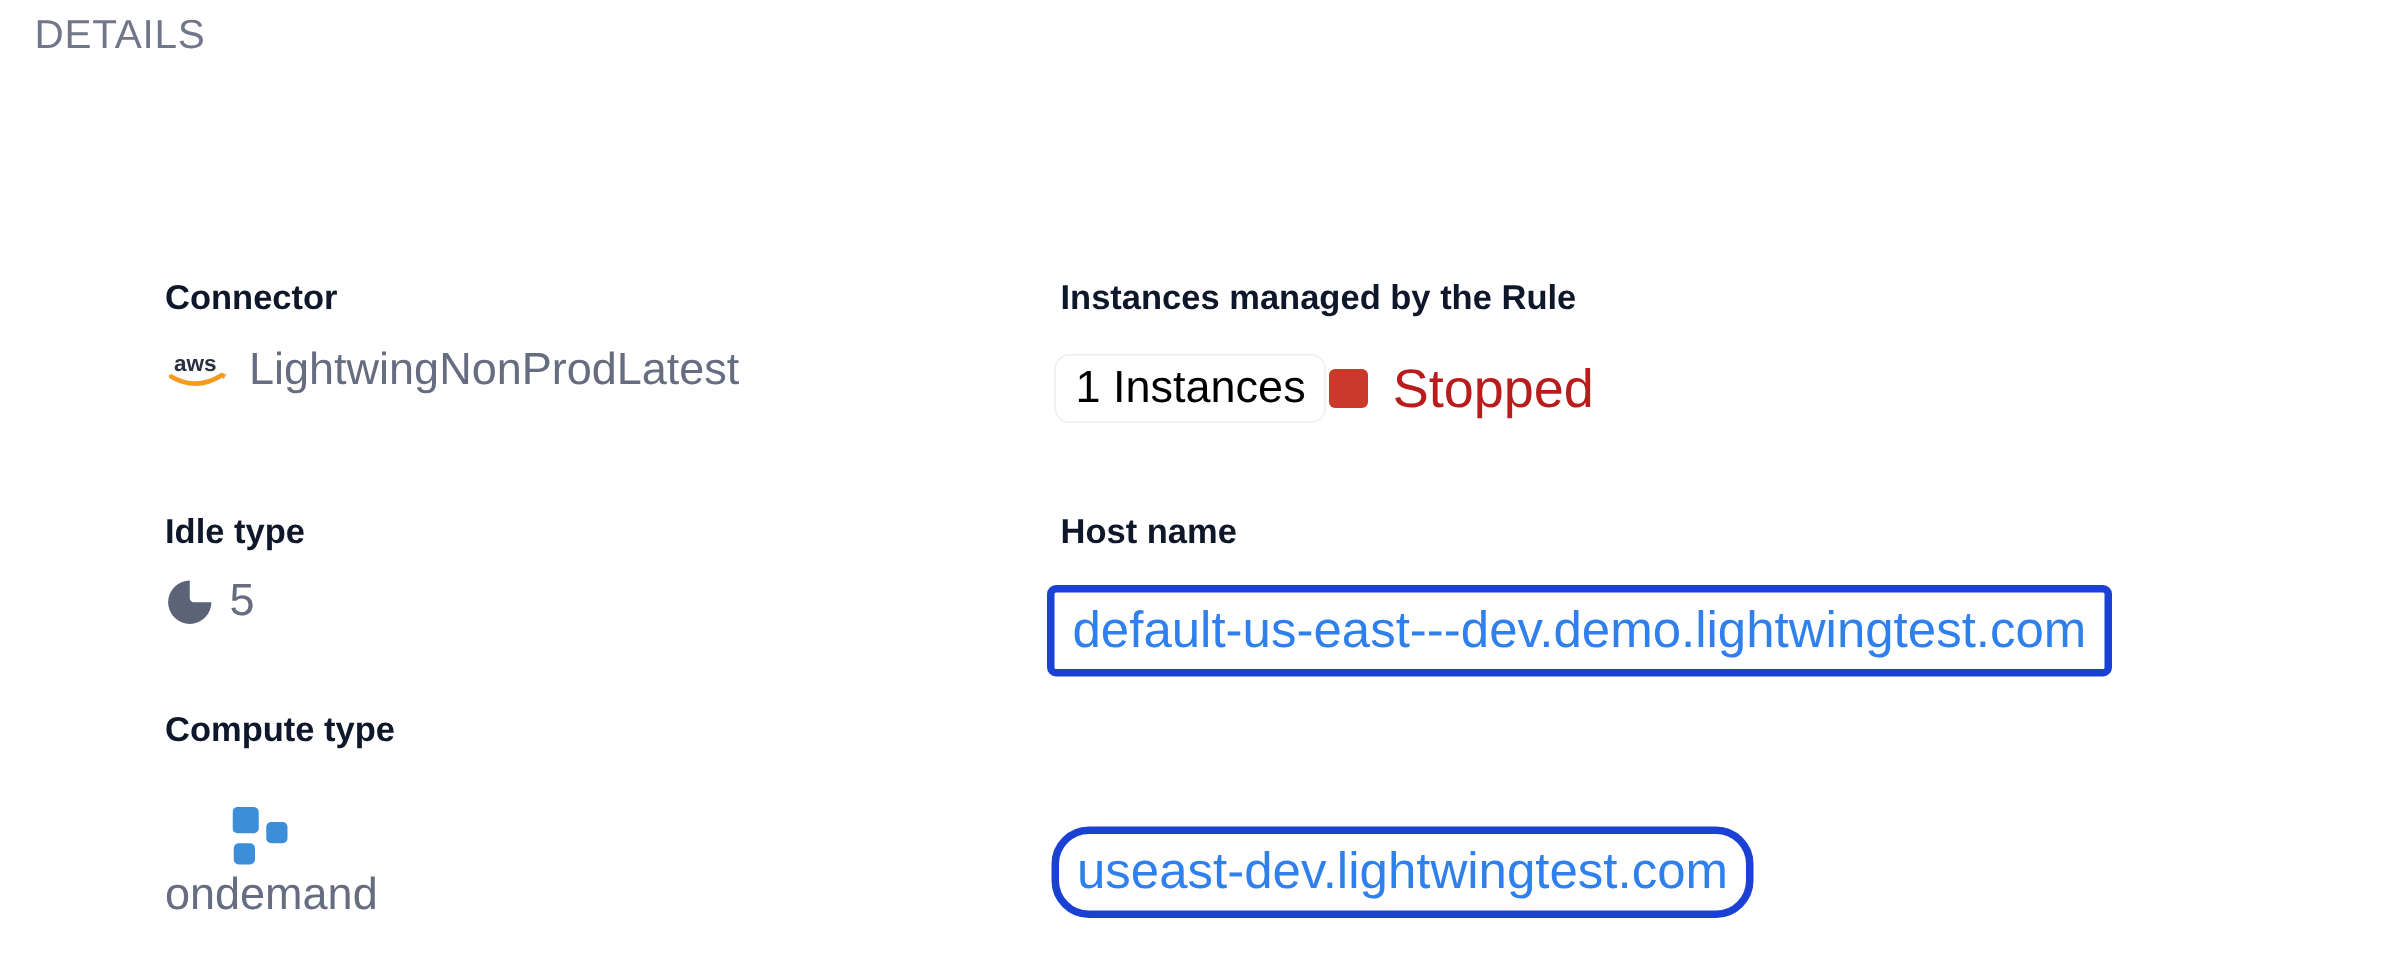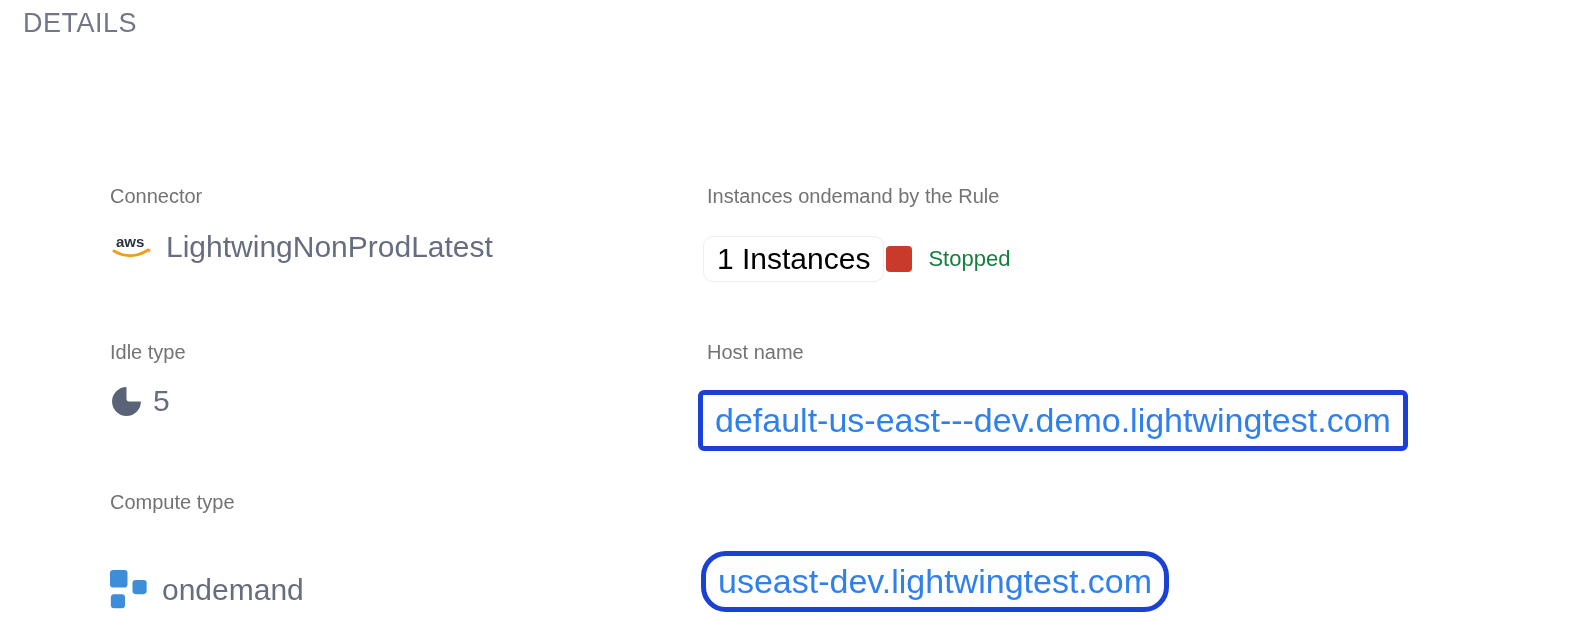--- a/index.html
+++ b/index.html
@@ -10,50 +10,50 @@
     font-family:"Liberation Sans", sans-serif;
     overflow:hidden;
   }
   .heading{
     position:absolute;left:23px;top:8px;
     font-size:27px;font-weight:500;letter-spacing:0.5px;
     color:#71768a;
   }
   .label{
     position:absolute;
-    font-size:20px;font-weight:400;color:#737373;
+    font-size:23px;font-weight:700;color:#0f172a;
   }
   .value-row{
     position:absolute;display:flex;align-items:center;
     font-size:30px;color:#666d80;
   }
   .col-left{left:110px;}
   .col-right{left:707px;}
   .row1-label{top:185px;}
   .row1-value{top:230px;}
   .row2-label{top:341px;}
   .row2-value{top:384px;}
-  .row3-label{top:491px;}
-  .row3-value{top:568px;}
+  .row3-label{top:473px;}
+  .row3-value{top:536px;flex-direction:column;}
 
   .aws-icon{width:46px;height:32px;margin-right:10px;flex:0 0 auto;}
   .pie-icon{width:33px;height:33px;margin-right:10px;flex:0 0 auto;}
   .squares-icon{width:40px;height:44px;margin-right:12px;flex:0 0 auto;}
 
   .instances-chip{
     display:inline-flex;align-items:center;
     background:#ffffff;border:1px solid #ededf2;border-radius:10px;
     padding:5px 13px;
     font-size:30px;color:#000000;cursor:pointer;
   }
   .status-square{
     width:26px;height:26px;border-radius:4px;background:#c93a2b;
     margin-left:2px;margin-right:16px;flex:0 0 auto;
   }
-  .status-text{font-size:22px;color:#15803d;}
+  .status-text{font-size:36px;color:#b91c1c;}
 
   .domain-box{
     position:absolute;display:inline-flex;align-items:flex-start;
     background:#fefefe;border:5px solid #1b41d4;border-radius:6px;
     padding:6px 12px;cursor:pointer;
   }
   .domain-box .domain-text{
     font-size:34px;color:#2f80ed;white-space:nowrap;
   }
   .host-box{left:698px;top:390px;}
@@ -70,21 +70,21 @@
 
   <div class="value-row col-left row1-value">
     <svg class="aws-icon" viewBox="0 0 46 32">
       <text x="6" y="16" font-family="Liberation Sans, sans-serif" font-size="15" font-weight="700" fill="#29303f">aws</text>
       <path d="M4 20 Q 21 30 38 19" fill="none" stroke="#f49b1f" stroke-width="3" stroke-linecap="round"></path>
       <path d="M38 19 l 3 -1 l -2 4 z" fill="#f49b1f"></path>
     </svg>
     <span>LightwingNonProdLatest</span>
   </div>
 
-  <div class="label col-right row1-label">Instances ondemand by the Rule</div>
+  <div class="label col-right row1-label">Instances managed by the Rule</div>
 
   <div class="value-row row1-value" style="left:703px;top:236px;">
     <span class="instances-chip">1 Instances</span>
     <span class="status-square"></span>
     <span class="status-text">Stopped</span>
   </div>
 
   <div class="label col-left row2-label">Idle type</div>
 
   <div class="value-row col-left row2-value">

